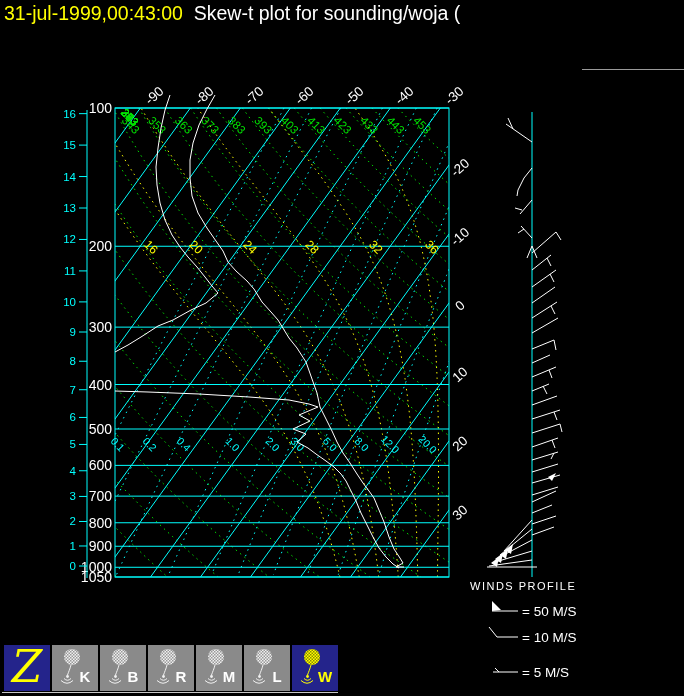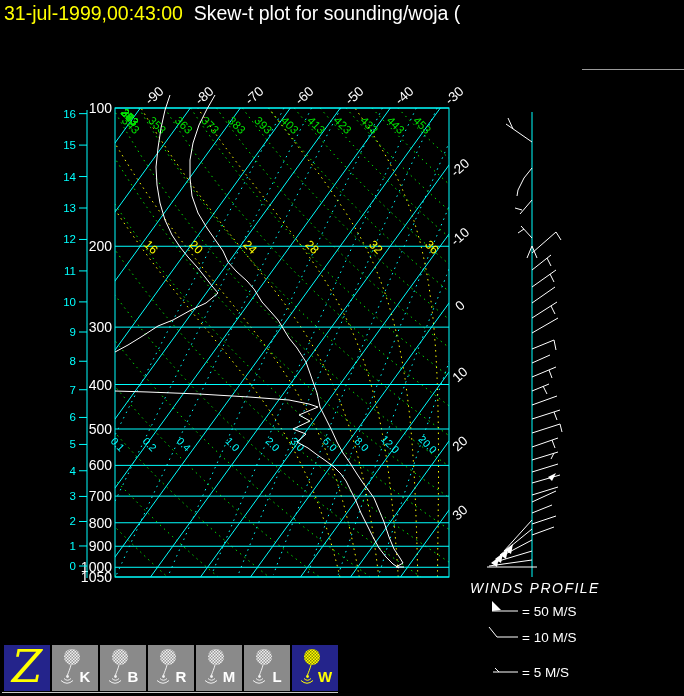--- a/index.html
+++ b/index.html
@@ -3,21 +3,21 @@
 <meta charset="utf-8">
 <style>
   html,body{margin:0;padding:0;background:#000;}
   #page{position:relative;width:684px;height:696px;background:#000;overflow:hidden;
         font-family:"Liberation Sans",sans-serif;}
   #title{position:absolute;left:4px;top:1px;font-size:19.5px;line-height:25px;color:#fff;
          white-space:pre-wrap;width:660px;}
   #title .ts{color:#ffff00;}
   #topline{position:absolute;top:69px;left:582px;width:102px;height:1px;background:#9a9a9a;}
   #chart{position:absolute;left:0;top:0;}
-  #winds-title{position:absolute;left:470px;top:580px;color:#fff;font-size:14px;letter-spacing:1.5px;font-style:italic;}
+  #winds-title{position:absolute;left:470px;top:580px;color:#fff;font-size:11px;letter-spacing:1.5px;}
   #toolbar{position:absolute;left:0;top:645px;height:47px;}
   .tb{position:absolute;top:0;width:46px;height:46px;box-sizing:border-box;}
   .tb.gray{background:#8a8a8a;}
   .tb.navy{background:#24248b;}
   #toolbar-underline{position:absolute;left:2px;top:692px;width:336px;height:1px;background:#c8c8c8;}
 </style>
 </head>
 <body>
 
 <div id="page">

